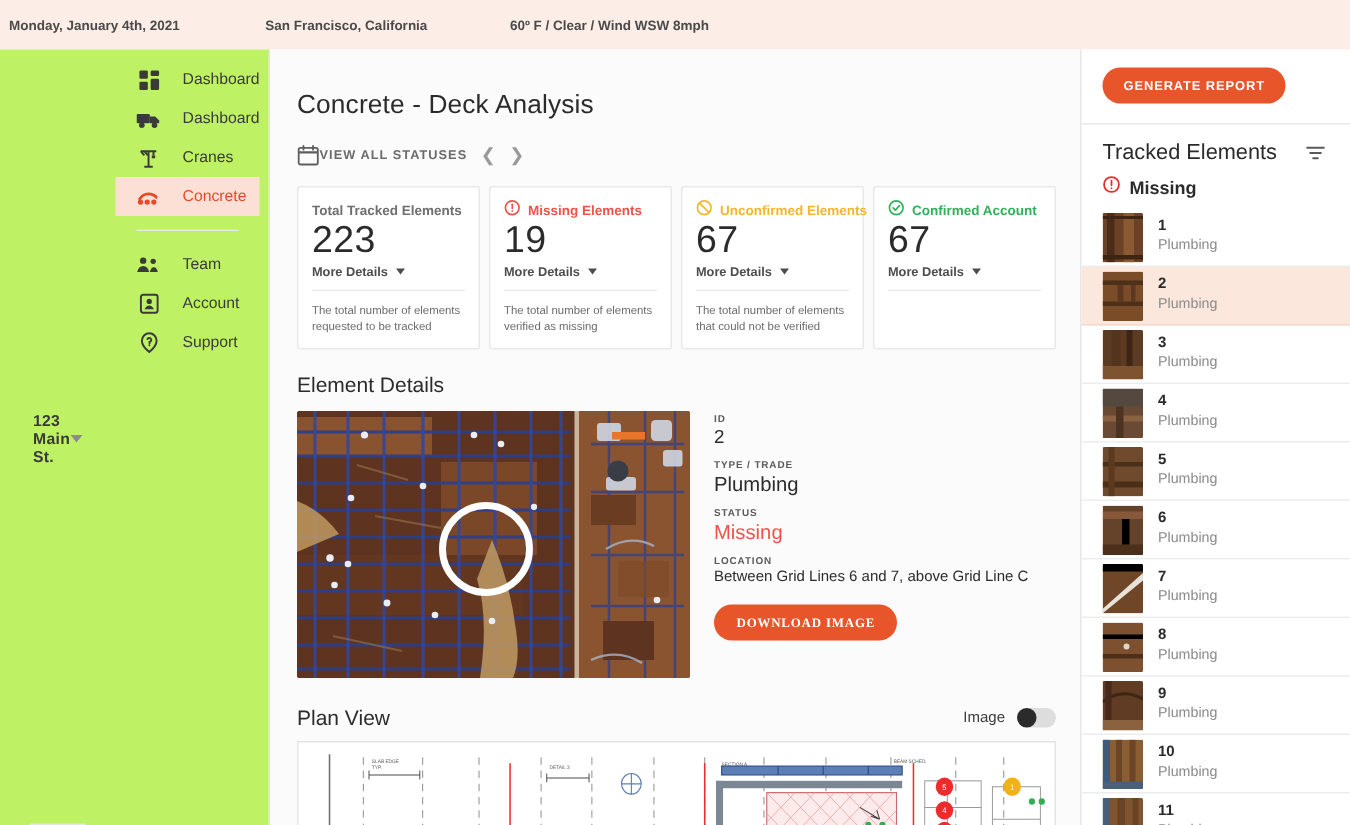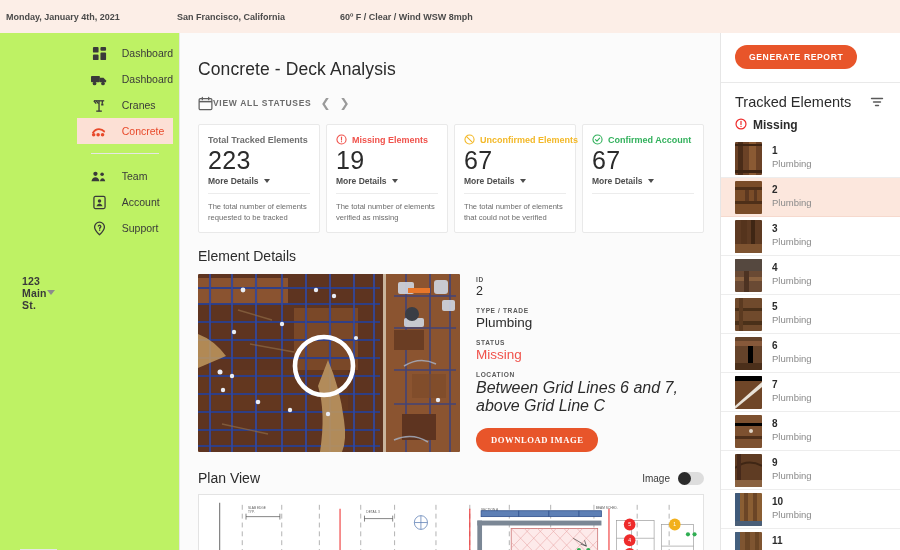--- a/index.html
+++ b/index.html
@@ -115,21 +115,21 @@
   .detail-photo {
     width: 262px; flex: 0 0 262px; height: 178px; border-radius: 2px;
     overflow: hidden; position: relative; background: #6b3d22;
   }
   .detail-photo svg { display:block; width:100%; height:100%; }
   .detail-fields { flex: 1; min-width: 0; padding-top: 2px; }
   .fld-label {
     font-size: 6.6px; font-weight: bold; letter-spacing: .6px; color: #5a5a5a;
   }
   .fld-value { font-size: 13.5px; color: #2b2b2b; margin-top: 1px; }
-  .fld-value.small { font-size: 16px; font-style: italic; }
+  .fld-value.small { font-size: 10px; }
   .fld-value.missing { color: #f0524b; }
   .fld-group { margin-bottom: 9px; }
   .fld-group:first-child .fld-value { font-size: 12.5px; }
   .dl-btn {
     display: inline-flex; align-items: center; justify-content: center;
     background: #e8552a; color: #fff; border: none; border-radius: 12px;
     font-size: 8.6px; font-weight: bold; letter-spacing: .55px;
     padding: 7px 15px; margin-top: 4px; cursor: pointer;
     font-family: Liberation Serif, serif;
   }

